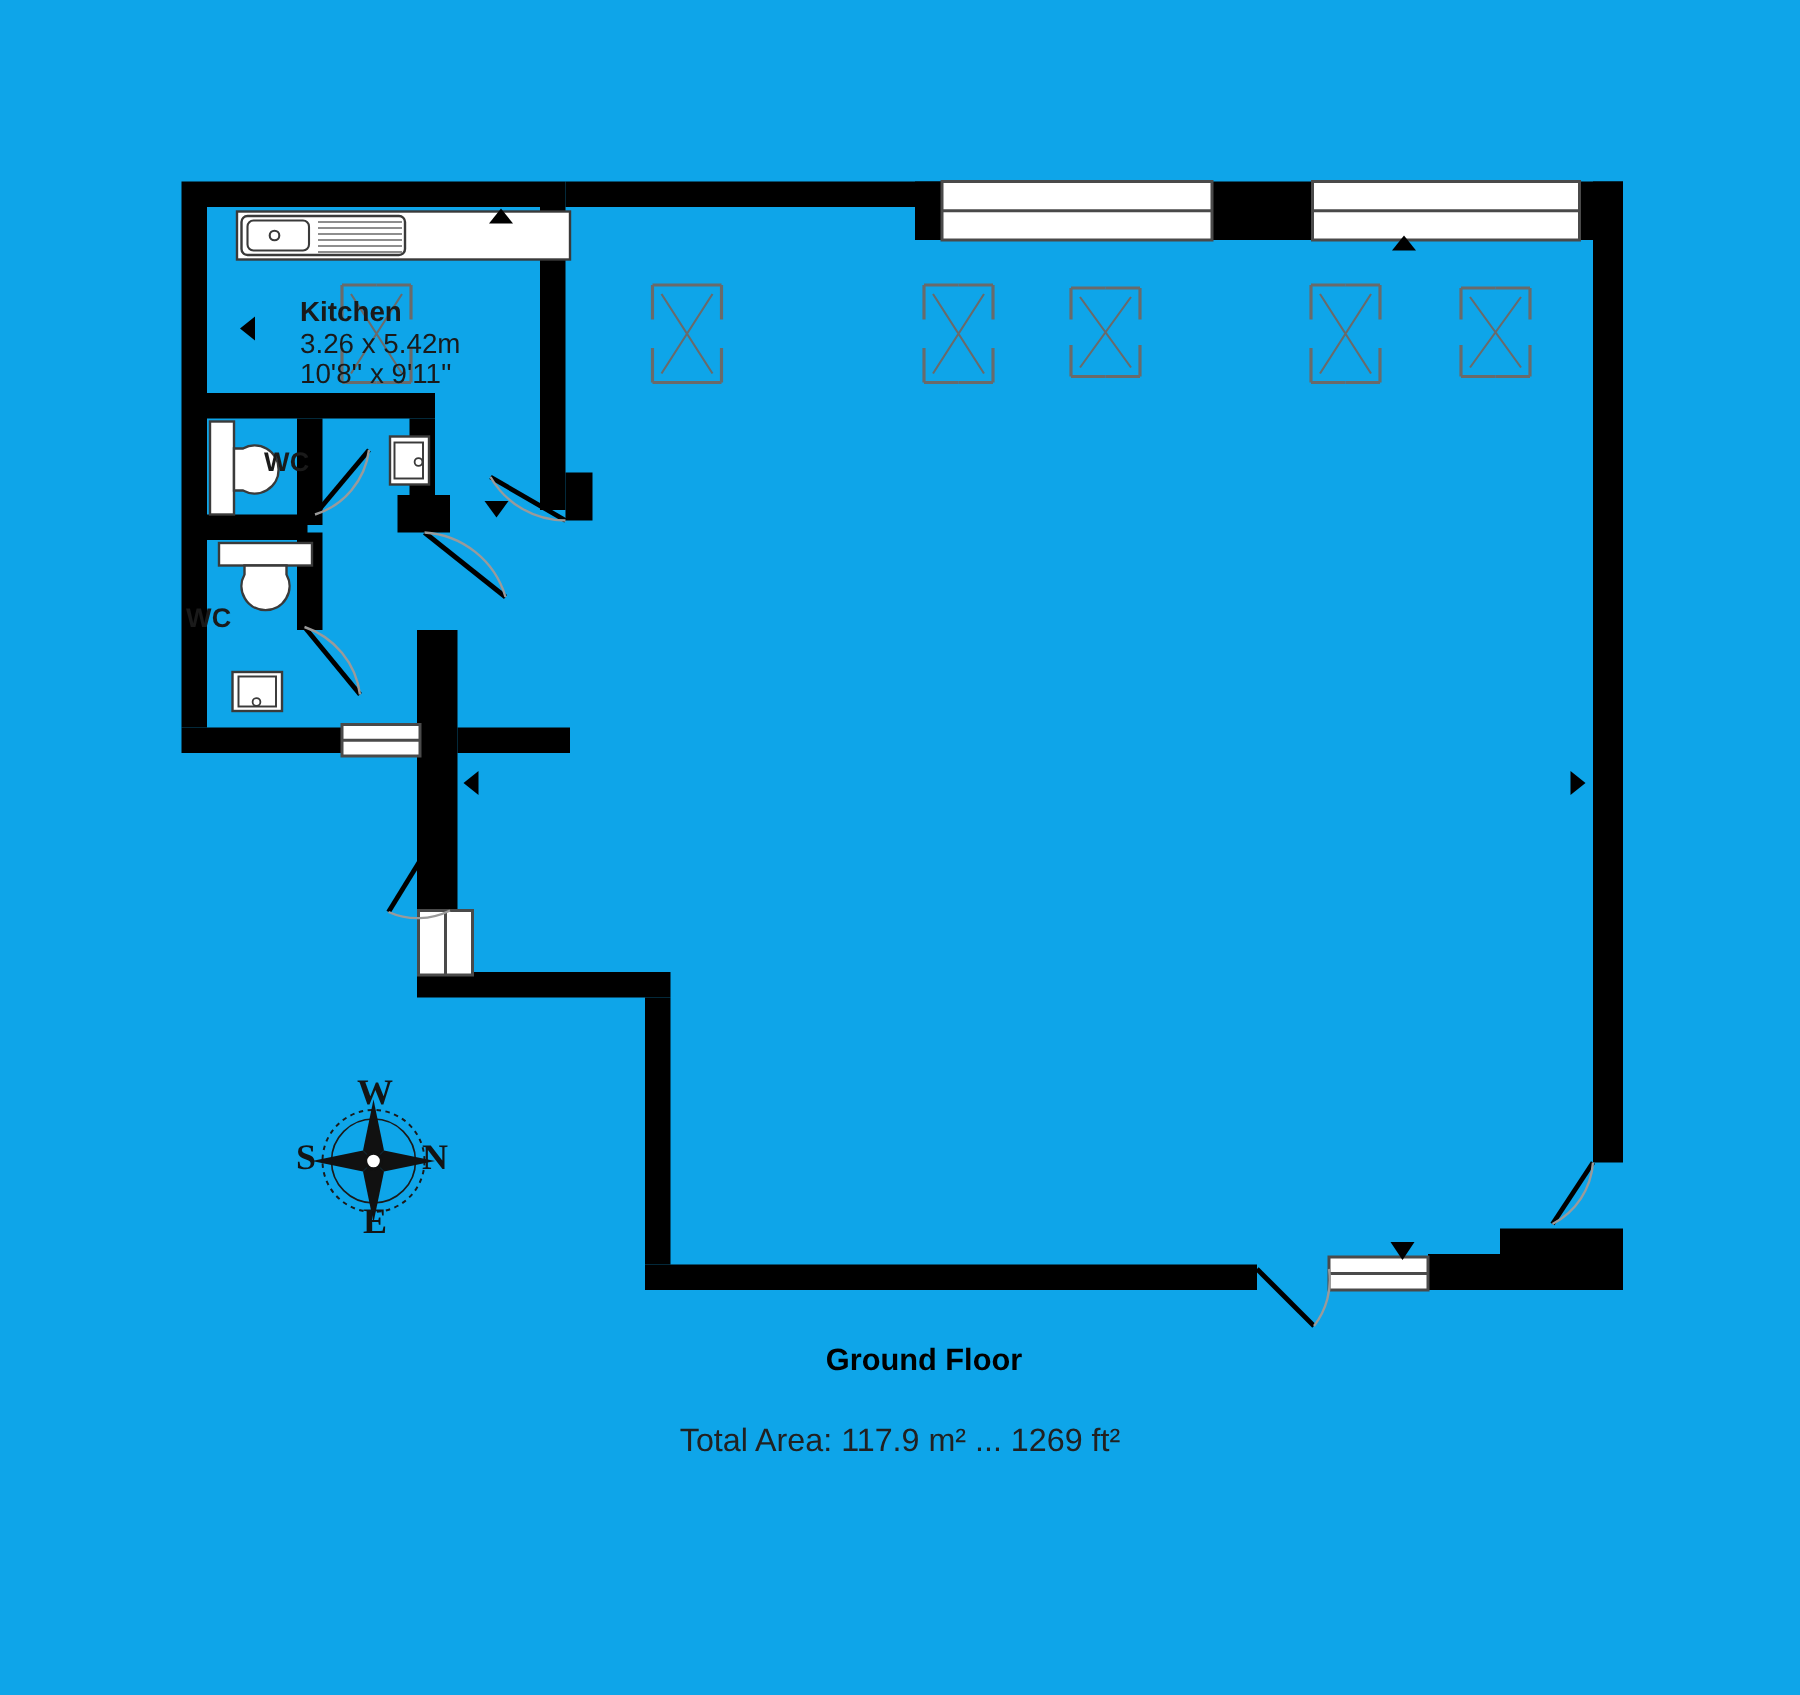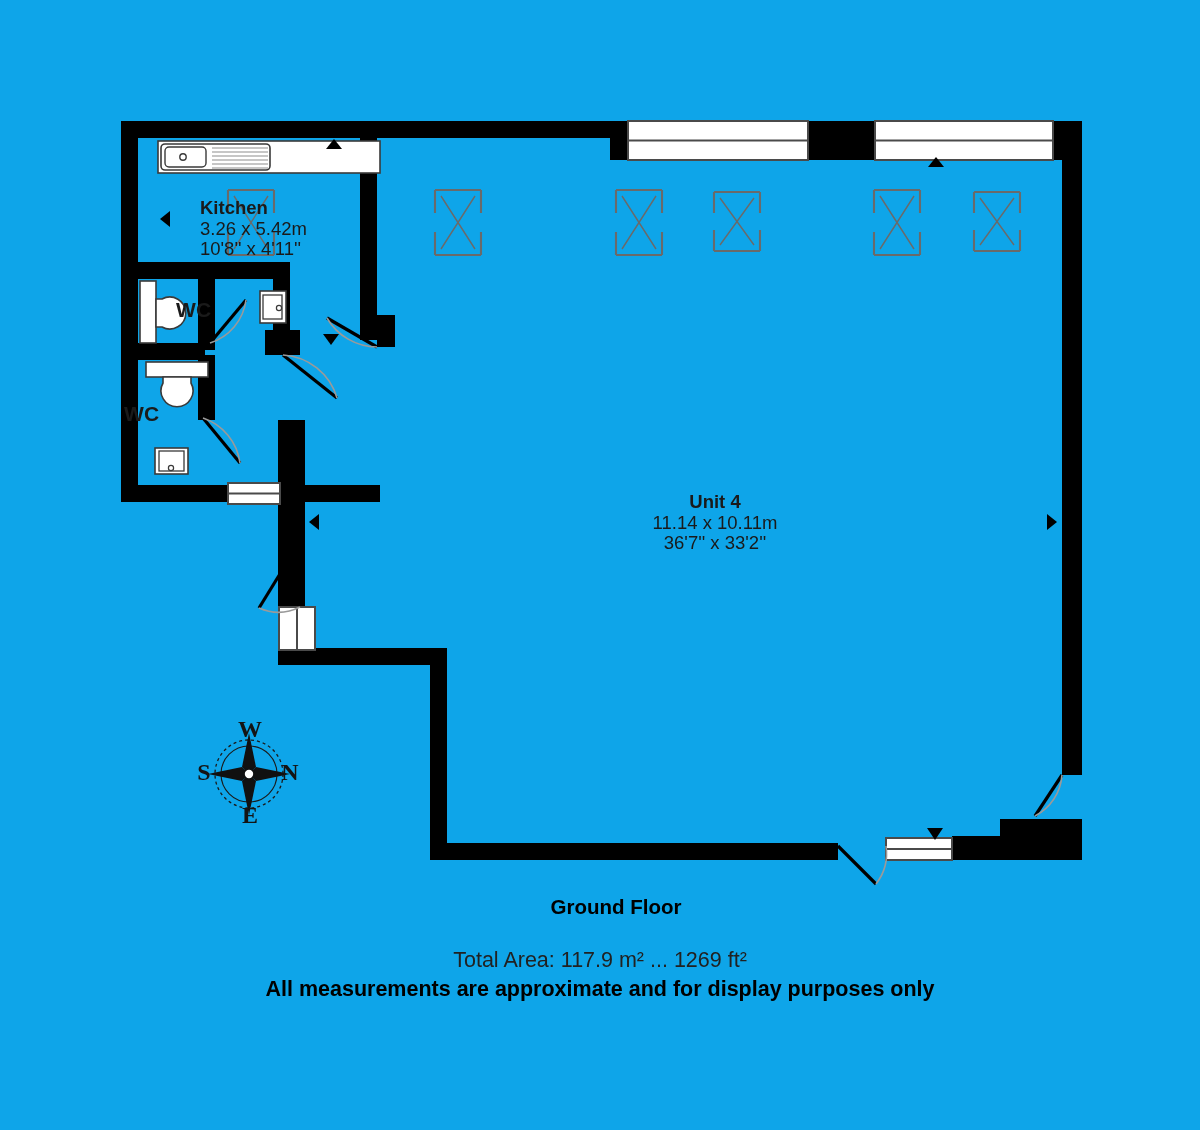--- a/index.html
+++ b/index.html
@@ -52,21 +52,21 @@
   #unit4-label {
     left: 595px;
     top: 492px;
     width: 240px;
     font-size: 19px;
   }
   #unit4-label .room-name { font-size: 18.5px; font-weight: bold; }
   #unit4-label .room-dim  { font-size: 18.5px; font-weight: normal; }
 
   .wc-label {
-    font-size: 21px;
+    font-size: 18px;
     font-weight: bold;
     letter-spacing: 0.2px;
   }
   #wc-label-1 { left: 176px; top: 298px; width: 90px; text-align: left;}
   #wc-label-2 { left: 124px; top: 402px; width: 90px; text-align: left;}
 
   #floor-title {
     left: 0px;
     top: 896px;
     width: 1200px;
@@ -302,34 +302,28 @@
       <polygon points="249,815 256,781 249,774 242,781" fill="#111111"></polygon>
       <polygon points="290,774 256,781 249,774 256,767" fill="#111111"></polygon>
       <polygon points="208,774 242,781 249,774 242,767" fill="#111111"></polygon>
       <circle cx="249" cy="774" r="5.2" fill="#ffffff" stroke="#111111" stroke-width="2"></circle>
     </g>
   </svg>
 
   <div class="lbl" id="kitchen-label">
     <div class="room-name">Kitchen</div>
     <div class="room-dim">3.26 x 5.42m</div>
-    <div class="room-dim">10'8'' x 4'11''</div>
+    <div class="room-dim">10'8'' x 9'11''</div>
   </div>
 
-  <div class="lbl" id="unit4-label">
-    <div class="room-name">Unit 4</div>
-    <div class="room-dim">11.14 x 10.11m</div>
-    <div class="room-dim">36'7'' x 33'2''</div>
-  </div>
 
   <div class="lbl wc-label" id="wc-label-1">WC</div>
   <div class="lbl wc-label" id="wc-label-2">WC</div>
 
   <div class="lbl lbl-bold" id="floor-title">Ground Floor</div>
   <div class="lbl" id="total-area">Total Area: 117.9 m² ... 1269 ft²</div>
-  <div class="lbl lbl-bold" id="disclaimer">All measurements are approximate and for display purposes only</div>
 
   <div class="compass-letter" id="compass-w">W</div>
   <div class="compass-letter" id="compass-n">N</div>
   <div class="compass-letter" id="compass-s">S</div>
   <div class="compass-letter" id="compass-e">E</div>
 
 </div>
 
 </body></html>

